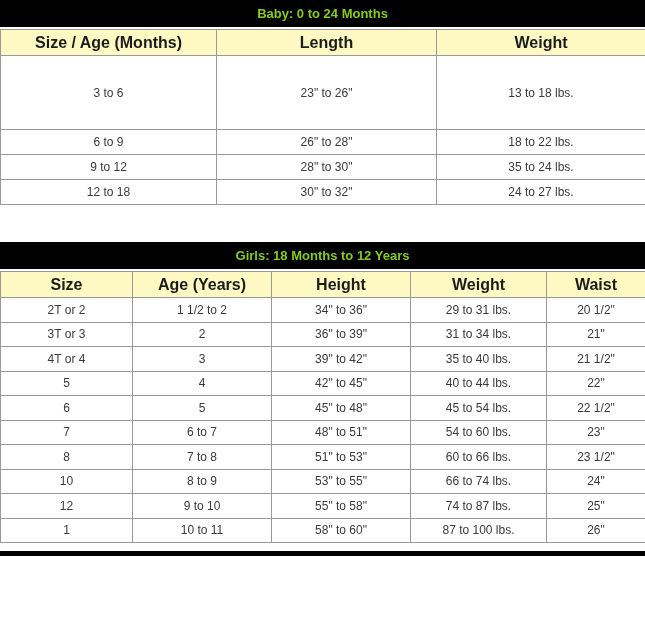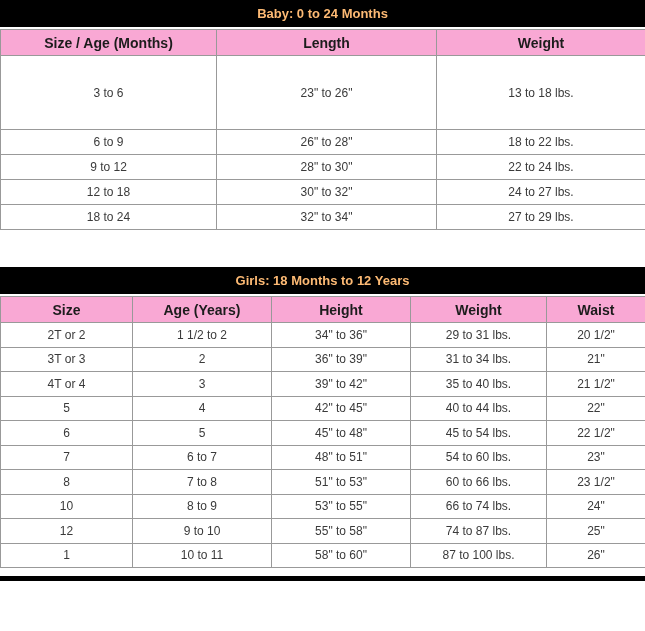--- a/index.html
+++ b/index.html
@@ -11,21 +11,21 @@
     width: 645px;
     height: 631px;
     overflow: hidden;
     font-family: "Liberation Sans", sans-serif;
   }
   .page {
     width: 645px;
   }
   .section-title {
     background: #000000;
-    color: #fdba74;
+    color: #84cc16;
     font-weight: bold;
     font-size: 13px;
     text-align: center;
     height: 27px;
     line-height: 27px;
     margin-bottom: 2px;
   }
   table {
     border-collapse: collapse;
     width: 645px;
@@ -33,23 +33,23 @@
   }
   th, td {
     border: 1px solid #999999;
     text-align: center;
     vertical-align: middle;
     padding: 0 2px;
     overflow: hidden;
     white-space: nowrap;
   }
   th {
-    background: #f9a8d4;
+    background: #fef9c3;
     color: #1c1c1c;
-    font-size: 14px;
+    font-size: 16px;
     font-weight: bold;
     height: 25px;
   }
   td {
     color: #3a3a3a;
     font-size: 12px;
     font-weight: normal;
   }
   table[data-table="0"] tbody tr { height: 25px; }
   table[data-table="0"] thead tr { height: 26px; }
@@ -93,31 +93,26 @@
             <td>13 to 18 lbs.</td>
           </tr>
           <tr>
             <td>6 to 9</td>
             <td>26" to 28"</td>
             <td>18 to 22 lbs.</td>
           </tr>
           <tr>
             <td>9 to 12</td>
             <td>28" to 30"</td>
-            <td>22 to 24 lbs.</td>
+            <td>35 to 24 lbs.</td>
           </tr>
           <tr>
             <td>12 to 18</td>
             <td>30" to 32"</td>
             <td>24 to 27 lbs.</td>
-          </tr>
-          <tr>
-            <td>18 to 24</td>
-            <td>32" to 34"</td>
-            <td>27 to 29 lbs.</td>
           </tr>
         </tbody>
     </table>
   </div>
 
   <div class="section">
     <div class="section-title">Girls: 18 Months to 12 Years</div>
     <table data-table="1">
       <colgroup>
         <col style="width:132px">

